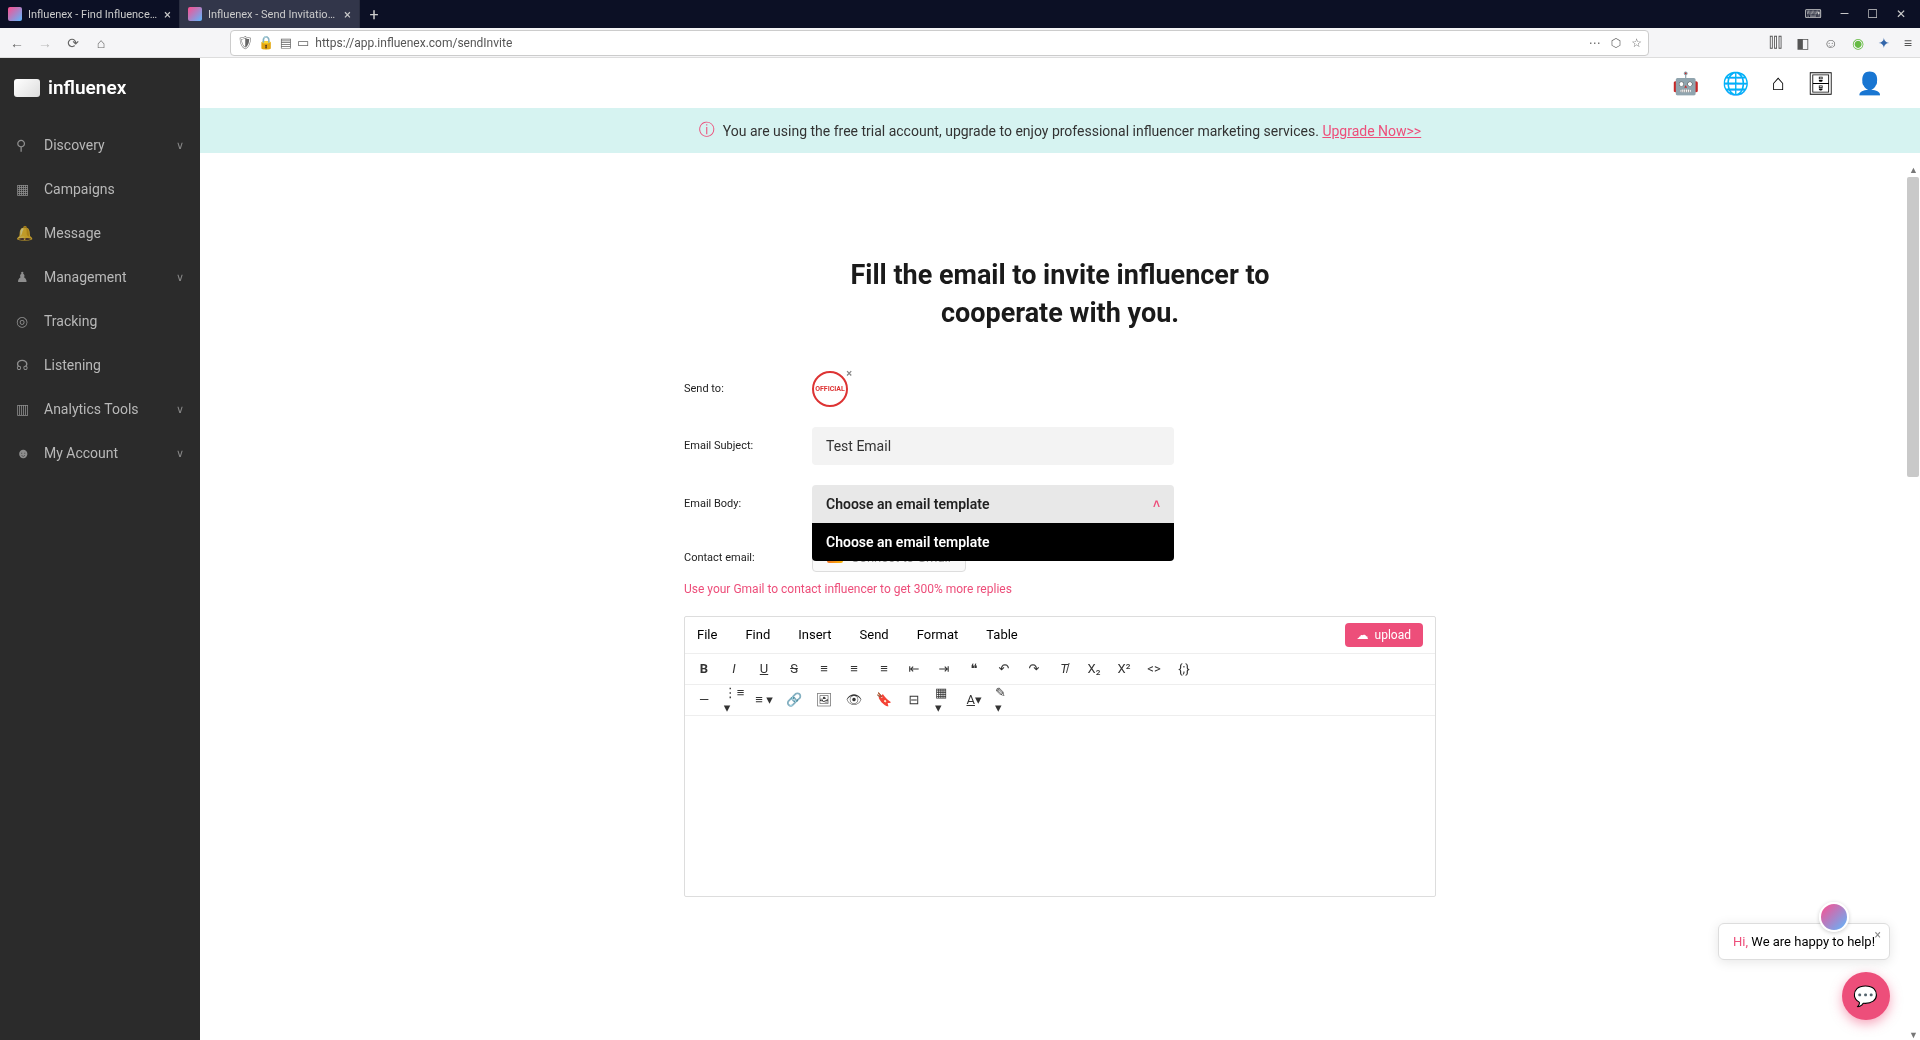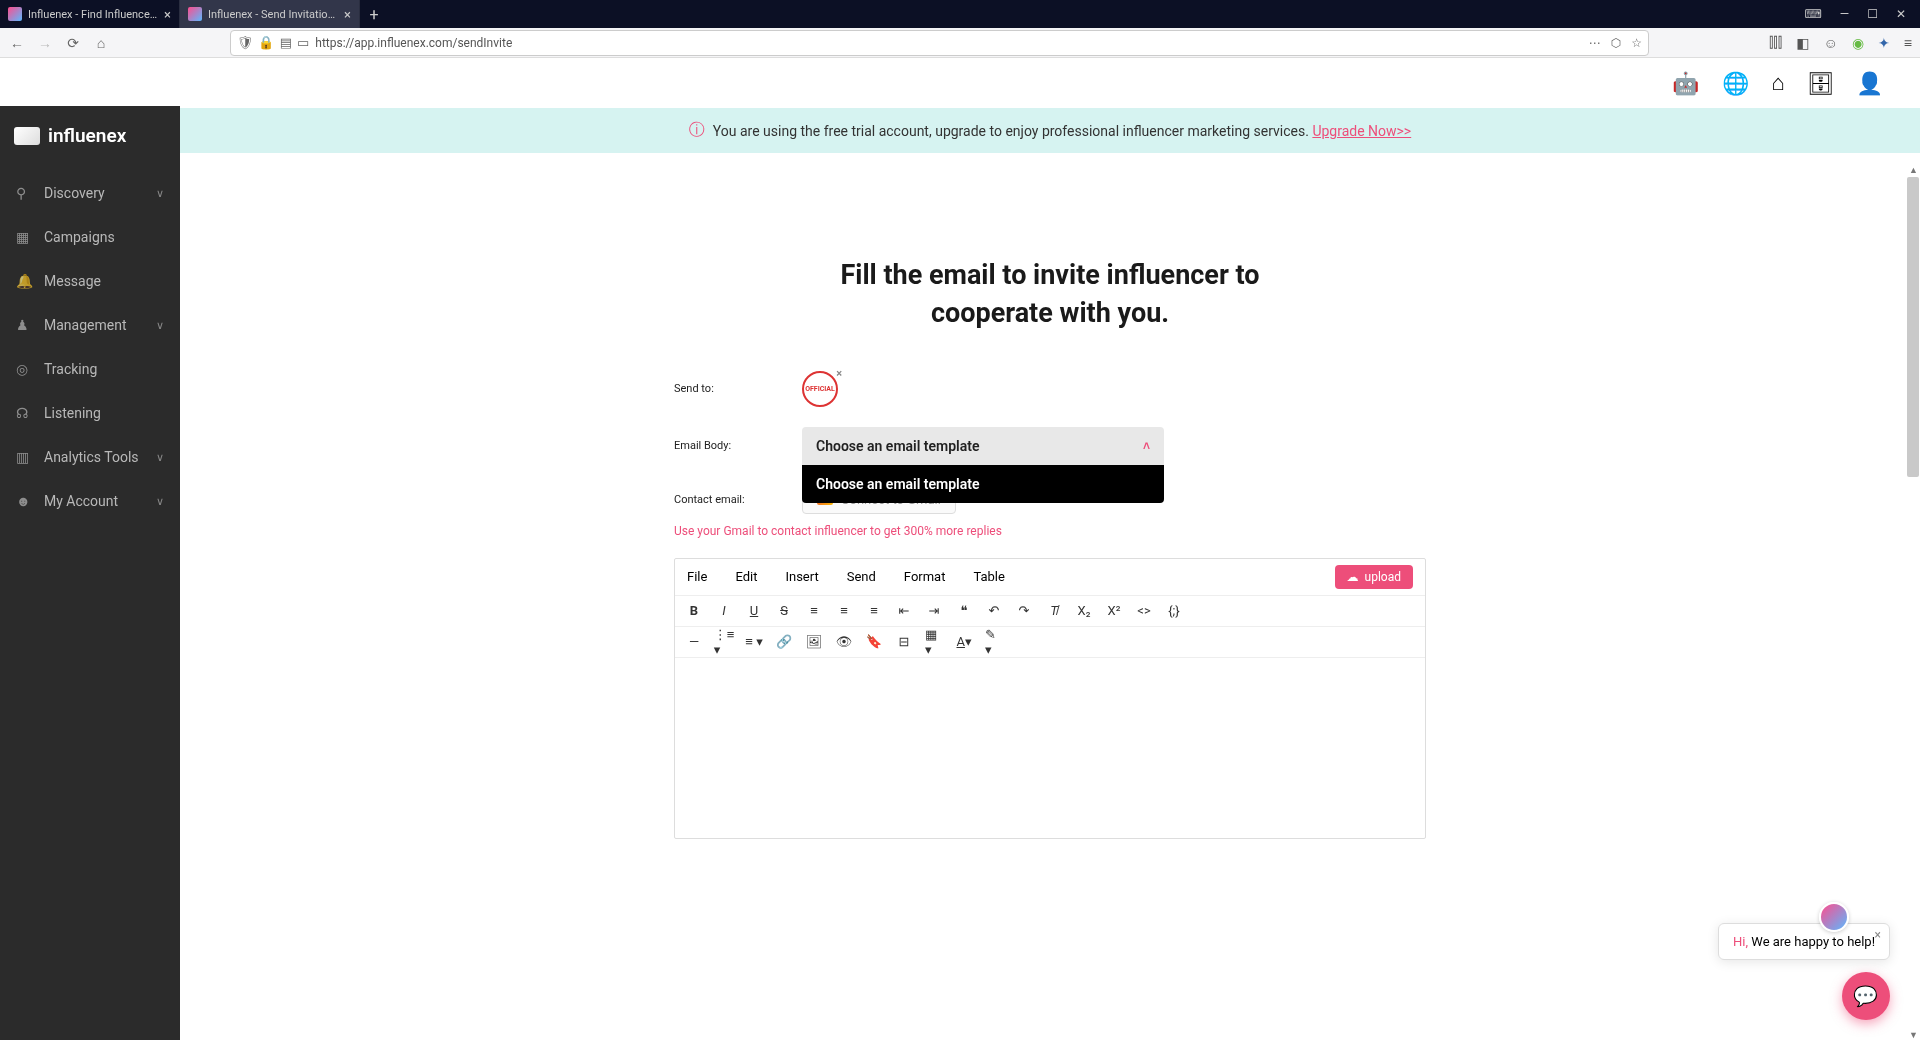--- a/index.html
+++ b/index.html
@@ -20,21 +20,21 @@
 .navbtns { display: flex; gap: 10px; align-items: center; color: #666; }
 .navbtn { width: 18px; height: 18px; display: flex; align-items: center; justify-content: center; font-size: 14px; }
 .navbtn.disabled { color: #bbb; }
 .urlbar { flex: 1; margin: 0 110px 0 110px; background: #fff; border: 1px solid #ccc; border-radius: 4px; height: 26px; display: flex; align-items: center; padding: 0 6px; gap: 6px; font-size: 12px; color: #555; }
 .urlicons { display: flex; gap: 5px; color: #666; font-size: 13px; }
 .url-right { margin-left: auto; display: flex; gap: 10px; color: #666; }
 .tbright { display: flex; gap: 14px; color: #555; align-items: center; font-size: 14px; }
 
 
 .app { display: flex; height: calc(100vh - 58px); }
-.sidebar { width: 180px; background: #2b2b2b; color: #b8b8b8; padding-top: 18px; font-size: 14px; margin-top: 48px; }
+.sidebar { width: 200px; background: #2b2b2b; color: #b8b8b8; padding-top: 18px; font-size: 14px; }
 .logo { display: flex; align-items: center; gap: 8px; padding: 0 14px 24px; color: #fff; font-weight: 600; font-size: 19px; }
 .logo-icon { width: 26px; height: 18px; background: linear-gradient(135deg,#fff,#ddd); border-radius: 3px; position: relative; }
 .side-item { display: flex; align-items: center; padding: 14px 16px; gap: 12px; cursor: pointer; }
 .side-item .chev { margin-left: auto; font-size: 11px; color: #888; }
 .side-icon { width: 16px; height: 16px; opacity: 0.7; }
 
 .main { flex: 1; background: #fff; display: flex; flex-direction: column; overflow: hidden; position: relative; }
 .topicons { height: 50px; display: flex; justify-content: flex-end; align-items: center; gap: 22px; padding: 0 36px; font-size: 22px; color: #000; }
 .topicons span { cursor: pointer; }
 
@@ -204,20 +204,24 @@
 
         <div class="form">
           <div class="row">
             <div class="label">Send to:</div>
             <div class="avatar-chip">
               <span>OFFICIAL</span>
               <span class="chip-x">×</span>
             </div>
           </div>
 
+          <div class="row">
+            <div class="label">Email Subject:</div>
+            <input class="input" value="Test Email" style="">
+          </div>
 
           <div class="row">
             <div class="label">Email Body:</div>
             <div class="select-wrap">
               <div class="select">
                 <span>Choose an email template</span>
                 <span class="caret">˄</span>
               </div>
               <div class="dropdown">Choose an email template</div>
             </div>
@@ -228,21 +232,21 @@
             <div class="gmail-btn">
               <span class="gmail-icon"></span>
               <span>Connect to Gmail</span>
             </div>
           </div>
           <div class="hint">Use your Gmail to contact influencer to get 300% more replies</div>
 
           <div class="editor">
             <div class="ed-menubar">
               <span>File</span>
-              <span>Edit</span>
+              <span>Find</span>
               <span>Insert</span>
               <span>Send</span>
               <span>Format</span>
               <span>Table</span>
               <button class="upload-btn">
                 <span>☁</span>
                 <span>upload</span>
               </button>
             </div>
             <div class="ed-toolbar">

